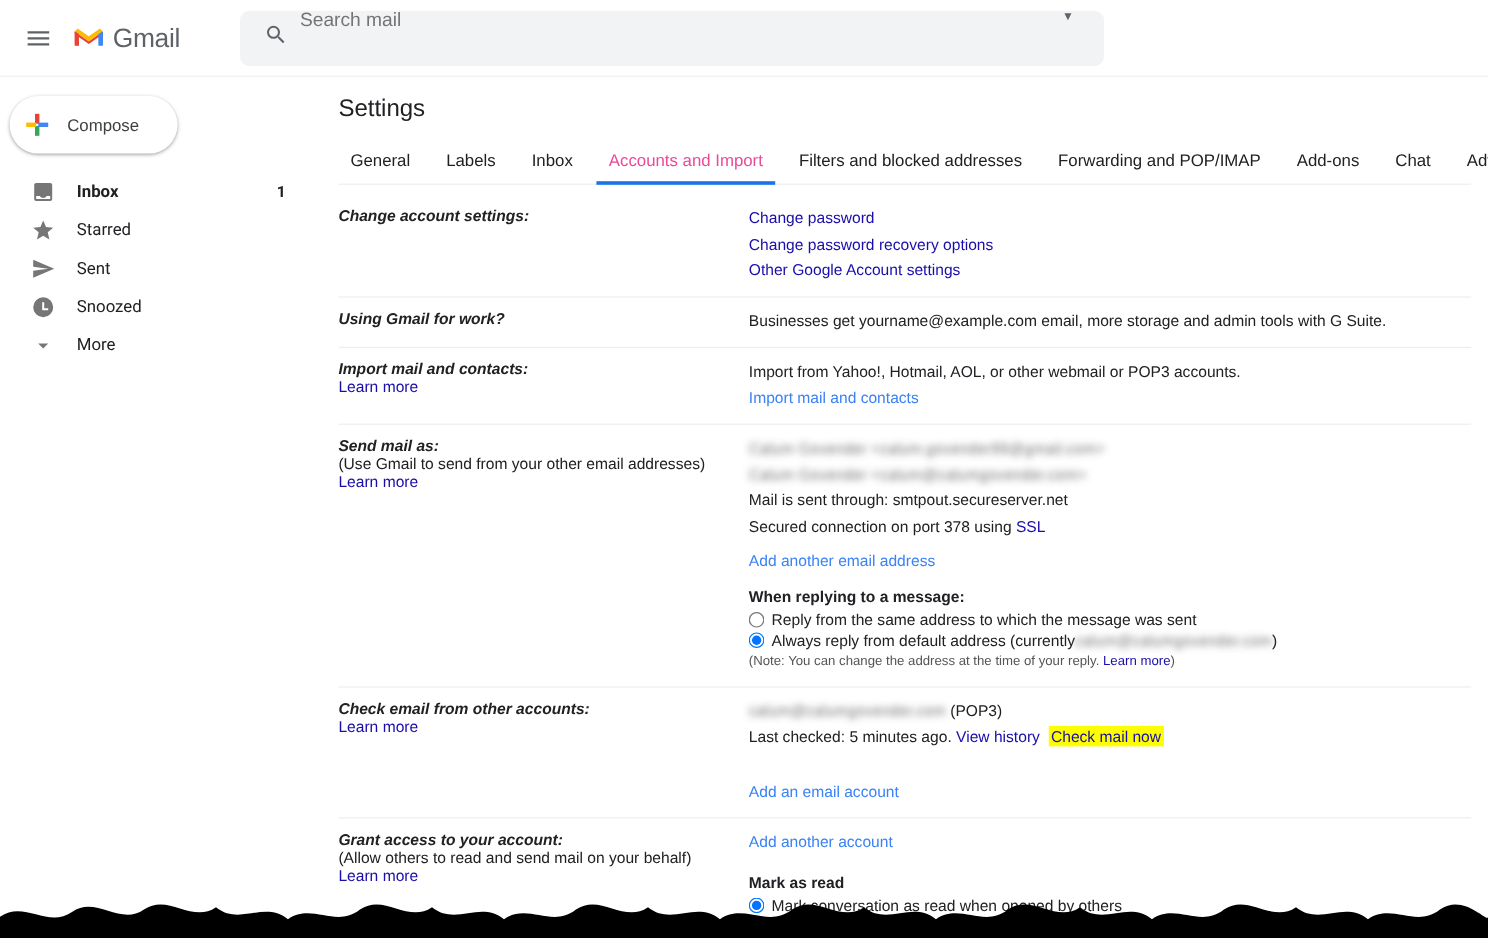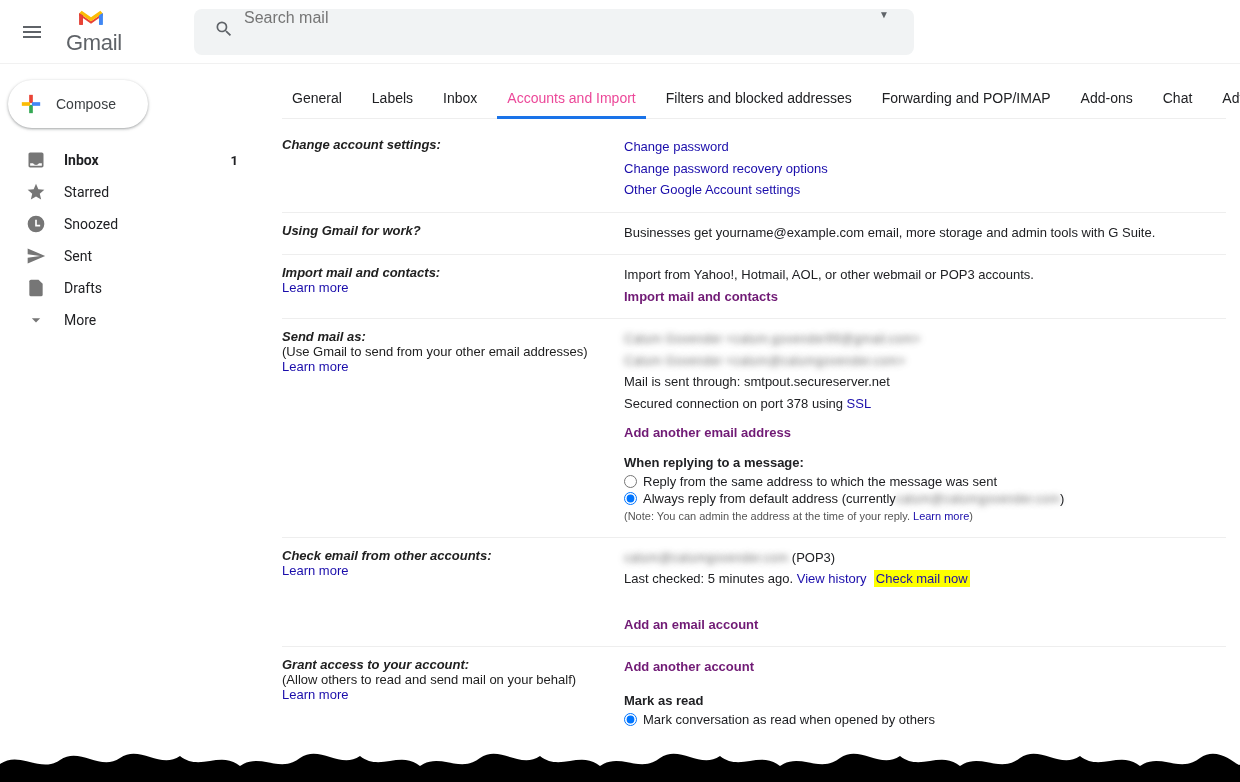--- a/index.html
+++ b/index.html
@@ -2,21 +2,21 @@
 <html><head>
 <meta charset="utf-8">
 <style>
   * { box-sizing: border-box; margin: 0; padding: 0; }
   body { font-family: 'Google Sans', Roboto, Arial, sans-serif; font-size: 14px; color: #202124; background: #fff; width: 1240px; height: 782px; overflow: hidden; position: relative; }
 
   
   .header { display: flex; align-items: center; height: 64px; padding: 8px; border-bottom: 1px solid #f1f1f1; }
   .menu-btn { width: 48px; height: 48px; display: flex; align-items: center; justify-content: center; border-radius: 50%; cursor: pointer; }
   .menu-btn svg { width: 24px; height: 24px; fill: #5f6368; }
-  .logo-wrap { display: flex; align-items: center; margin-left: 4px; margin-right: 72px; flex-direction: column; }
+  .logo-wrap { display: flex; align-items: center; margin-left: 4px; margin-right: 50px; }
   .logo-text { font-family: 'Product Sans', Arial, sans-serif; font-size: 22px; color: #5f6368; margin-left: 6px; letter-spacing: -0.3px; }
   .search-bar { background: #f1f3f4; border-radius: 8px; height: 46px; width: 720px; display: flex; align-items: flex-start; padding: 0 10px; }
   .search-bar .search-icon { width: 40px; height: 40px; display: flex; align-items: center; justify-content: center; }
   .search-bar .search-icon svg { width: 20px; height: 20px; fill: #5f6368; }
   .search-bar input { flex: 1; border: none; background: transparent; font-size: 16px; color: #5f6368; outline: none; }
   .search-bar .drop { width: 40px; text-align: center; color: #5f6368; font-size: 10px; }
 
   
   .body { display: flex; height: calc(782px - 64px); gap: 12px; }
   .sidebar { width: 256px; flex-shrink: 0; padding-top: 8px; }
@@ -37,21 +37,21 @@
   .tab.active { color: #ec4899; border-bottom: 3px solid #1a73e8; margin-bottom: -1px; }
 
   .settings-body { padding-top: 8px; font-family: Arial, sans-serif; font-size: 13px; }
   .section { display: flex; padding: 10px 0; border-bottom: 1px solid #eee; }
   .section:last-child { border-bottom: none; }
   .section-left { width: 342px; flex-shrink: 0; }
   .section-left .heading { font-weight: 700; font-size: 13px; color: #212121; font-style: italic; }
   .section-left .subtext { font-size: 13px; color: #212121; }
   .section-right { flex: 1; }
   .link { color: #1a0dab; text-decoration: none; cursor: pointer; }
-  .link-bold { color: #701a75; font-weight: 700; cursor: pointer; }
+  .link-bold { color: #3b82f6; font-weight: 400; cursor: pointer; }
   .learn-more { color: #1a0dab; font-size: 13px; cursor: pointer; }
   .section-right .row { margin-bottom: 2px; line-height: 1.5; }
   .blurred { color: transparent; text-shadow: 0 0 6px rgba(80,80,80,0.8); user-select: none; }
   .note-small { font-size: 11px; color: #555; }
   .radio-row { display: flex; align-items: center; margin-bottom: 2px; }
   .radio-row input { margin-right: 6px; }
 
   .highlight { background: #fdff00; padding: 1px 2px; }
 
   
@@ -129,52 +129,45 @@
       <span class="icon">
           <svg viewBox="0 0 24 24">
             <path d="M12 17.27L18.18 21l-1.64-7.03L22 9.24l-7.19-.61L12 2 9.19 8.63 2 9.24l5.46 4.73L5.82 21z"></path>
           </svg>
         </span>
       <span class="label">Starred</span>
     </div>
     <div class="nav-item">
       <span class="icon">
           <svg viewBox="0 0 24 24">
+            <path d="M2 21l21-9L2 3v7l15 2-15 2v7z"></path>
+          </svg>
+        </span>
+      <span class="label">Sent</span>
+    </div>
+    <div class="nav-item">
+      <span class="icon">
+          <svg viewBox="0 0 24 24">
             <path d="M12 2a10 10 0 100 20 10 10 0 000-20zm1 11h4v2h-6V7h2v6z"></path>
           </svg>
         </span>
       <span class="label">Snoozed</span>
     </div>
     <div class="nav-item">
       <span class="icon">
           <svg viewBox="0 0 24 24">
-            <path d="M2 21l21-9L2 3v7l15 2-15 2v7z"></path>
-          </svg>
-        </span>
-      <span class="label">Sent</span>
-    </div>
-    <div class="nav-item">
-      <span class="icon">
-          <svg viewBox="0 0 24 24">
-            <path d="M6 2h9l5 5v13a2 2 0 01-2 2H6a2 2 0 01-2-2V4a2 2 0 012-2z"></path>
-          </svg>
-        </span>
-      <span class="label">Drafts</span>
-    </div>
-    <div class="nav-item">
-      <span class="icon">
-          <svg viewBox="0 0 24 24">
             <path d="M7 10l5 5 5-5z"></path>
           </svg>
         </span>
       <span class="label">More</span>
     </div>
   </div>
 
   <div class="main">
+    <div class="settings-title">Settings</div>
     <div class="tabs">
       <div class="tab">General</div>
       <div class="tab">Labels</div>
       <div class="tab">Inbox</div>
       <div class="tab active">Accounts and Import</div>
       <div class="tab">Filters and blocked addresses</div>
       <div class="tab">Forwarding and POP/IMAP</div>
       <div class="tab">Add-ons</div>
       <div class="tab">Chat</div>
       <div class="tab">Advanced</div>
@@ -232,21 +225,21 @@
             <input type="radio" name="reply" style="">
             <span>Reply from the same address to which the message was sent</span>
           </div>
           <div class="radio-row">
             <input type="radio" name="reply" checked="" style="">
             <span>Always reply from default address (currently </span>
               <span class="blurred">calum@calumgovender.com</span>
               <span>)</span>
           </div>
           <div class="row note-small">
-            <span>(Note: You can admin the address at the time of your reply. </span><span class="link" style="font-size:11px;">Learn more</span><span>)</span>
+            <span>(Note: You can change the address at the time of your reply. </span><span class="link" style="font-size:11px;">Learn more</span><span>)</span>
           </div>
         </div>
       </div>
 
       <div class="section">
         <div class="section-left">
           <div class="heading">Check email from other accounts:</div>
           <div><span class="learn-more">Learn more</span></div>
         </div>
         <div class="section-right">

